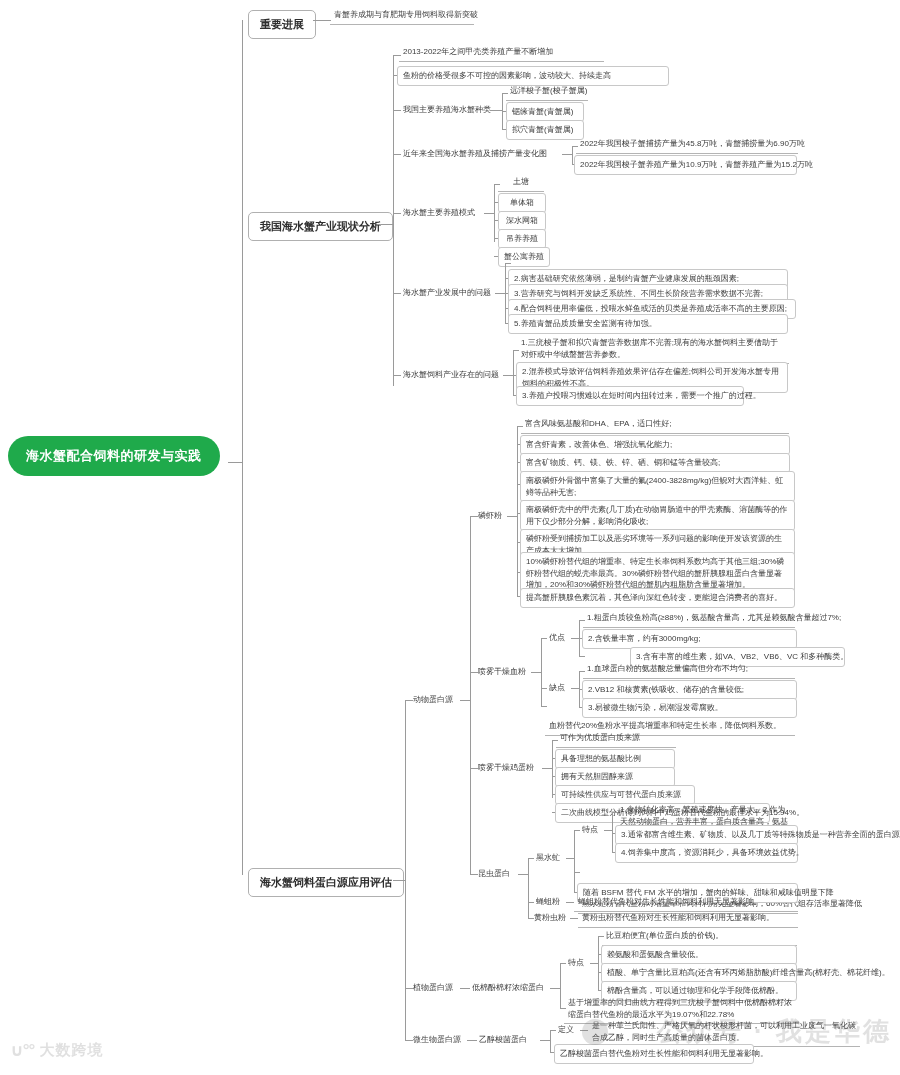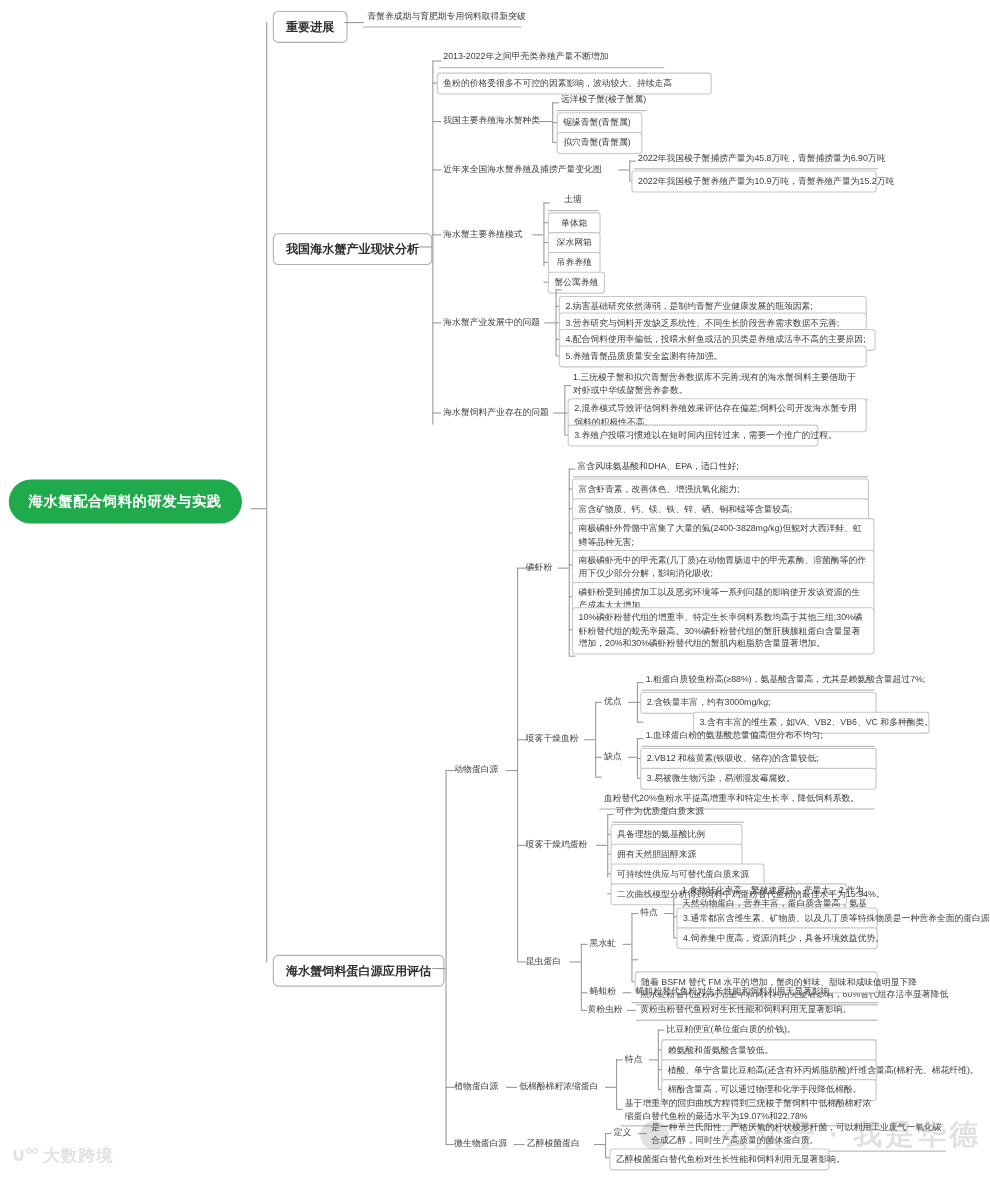--- a/index.html
+++ b/index.html
@@ -117,21 +117,21 @@
   <div class="node txt" style="left:330px; top:7px; width:144px;">青蟹养成期与育肥期专用饲料取得新突破</div>
 
   <div class="topic" style="left:248px; top:212px;">我国海水蟹产业现状分析</div>
   <div class="ln lnh" style="left:381px; top:224px; width:12px;"></div>
   <div class="ln lnv" style="left:393px; top:55px; height:331px;"></div>
 
   <div class="ln lnh" style="left:393px; top:55px; width:8px;"></div>
   <div class="node txt" style="left:399px; top:44px; width:205px;">2013-2022年之间甲壳类养殖产量不断增加</div>
 
   <div class="ln lnh" style="left:393px; top:75px; width:8px;"></div>
-  <div class="node box" style="left:397px; top:66px; width:250px;">鱼粉的价格受很多不可控的因素影响，波动较大、持续走高</div>
+  <div class="node box" style="left:397px; top:66px; width:272px;">鱼粉的价格受很多不可控的因素影响，波动较大、持续走高</div>
 
   <div class="ln lnh" style="left:393px; top:110px; width:8px;"></div>
   <div class="node lbl" style="left:399px; top:102px;">我国主要养殖海水蟹种类</div>
   <div class="ln lnh" style="left:490px; top:110px; width:12px;"></div>
   <div class="ln lnv" style="left:502px; top:93px; height:36px;"></div>
   <div class="ln lnh" style="left:502px; top:93px; width:6px;"></div>
   <div class="node txt" style="left:506px; top:83px; width:82px;">远洋梭子蟹(梭子蟹属)</div>
   <div class="ln lnh" style="left:502px; top:111px; width:6px;"></div>
   <div class="node box" style="left:506px; top:102px; width:78px;">锯缘青蟹(青蟹属)</div>
   <div class="ln lnh" style="left:502px; top:129px; width:6px;"></div>
@@ -207,20 +207,21 @@
   <div class="node box" style="left:520px; top:453px; width:270px;">富含矿物质、钙、镁、铁、锌、硒、铜和锰等含量较高;</div>
   <div class="ln lnh" style="left:517px; top:484px; width:6px;"></div>
   <div class="node box wrap" style="left:520px; top:471px; width:275px;">南极磷虾外骨骼中富集了大量的氟(2400-3828mg/kg)但鲵对大西洋鲑、虹鳟等品种无害;</div>
   <div class="ln lnh" style="left:517px; top:513px; width:6px;"></div>
   <div class="node box wrap" style="left:520px; top:500px; width:275px;">南极磷虾壳中的甲壳素(几丁质)在动物胃肠道中的甲壳素酶、溶菌酶等的作用下仅少部分分解，影响消化吸收;</div>
   <div class="ln lnh" style="left:517px; top:542px; width:6px;"></div>
   <div class="node box wrap" style="left:520px; top:529px; width:275px;">磷虾粉受到捕捞加工以及恶劣环境等一系列问题的影响使开发该资源的生产成本大大增加。</div>
   <div class="ln lnh" style="left:517px; top:572px; width:6px;"></div>
   <div class="node box wrap" style="left:520px; top:552px; width:275px;">10%磷虾粉替代组的增重率、特定生长率饲料系数均高于其他三组;30%磷虾粉替代组的蜕壳率最高。30%磷虾粉替代组的蟹肝胰腺粗蛋白含量显著增加，20%和30%磷虾粉替代组的蟹肌内粗脂肪含量显著增加。</div>
   <div class="ln lnh" style="left:517px; top:596px; width:6px;"></div>
+  <div class="node box" style="left:520px; top:588px; width:275px;">提高蟹肝胰腺色素沉着，其色泽向深红色转变，更能迎合消费者的喜好。</div>
 
   <div class="ln lnh" style="left:470px; top:672px; width:8px;"></div>
   <div class="node lbl" style="left:474px; top:664px;">喷雾干燥血粉</div>
   <div class="ln lnh" style="left:531px; top:672px; width:10px;"></div>
   <div class="ln lnv" style="left:541px; top:638px; height:68px;"></div>
 
   <div class="ln lnh" style="left:541px; top:638px; width:6px;"></div>
   <div class="node lbl" style="left:545px; top:630px;">优点</div>
   <div class="ln lnh" style="left:571px; top:638px; width:8px;"></div>
   <div class="ln lnv" style="left:579px; top:620px; height:36px;"></div>

